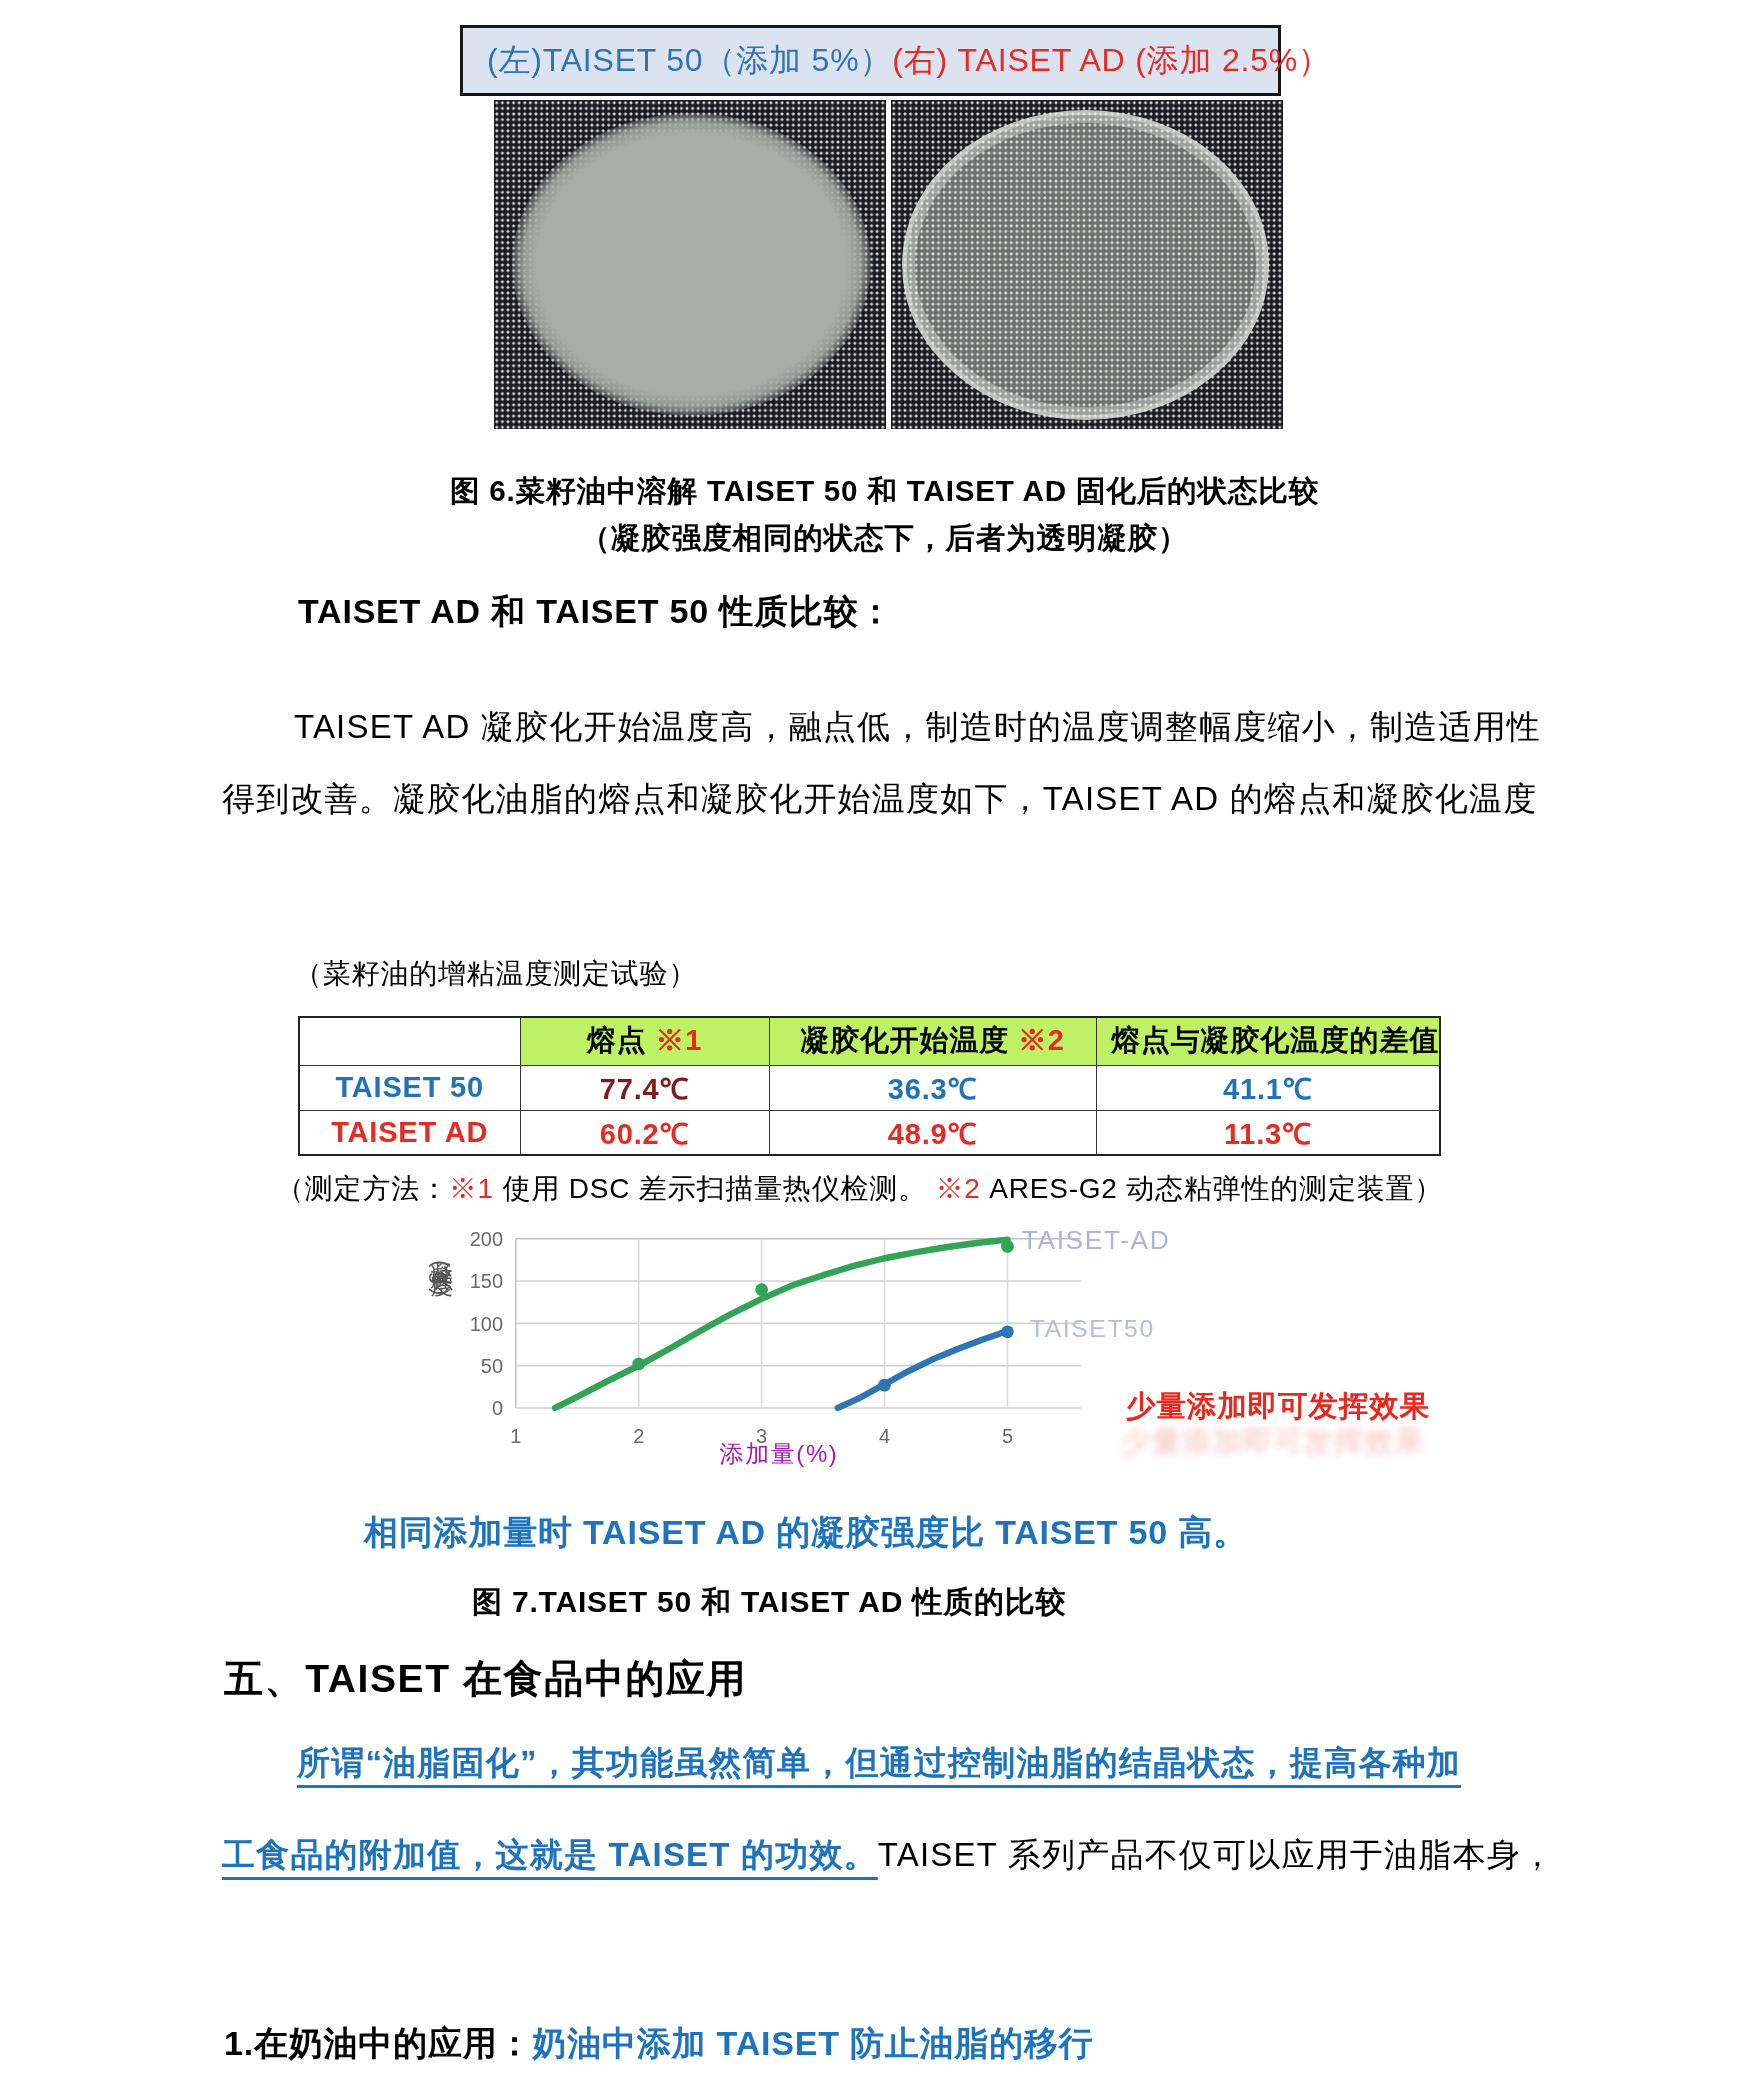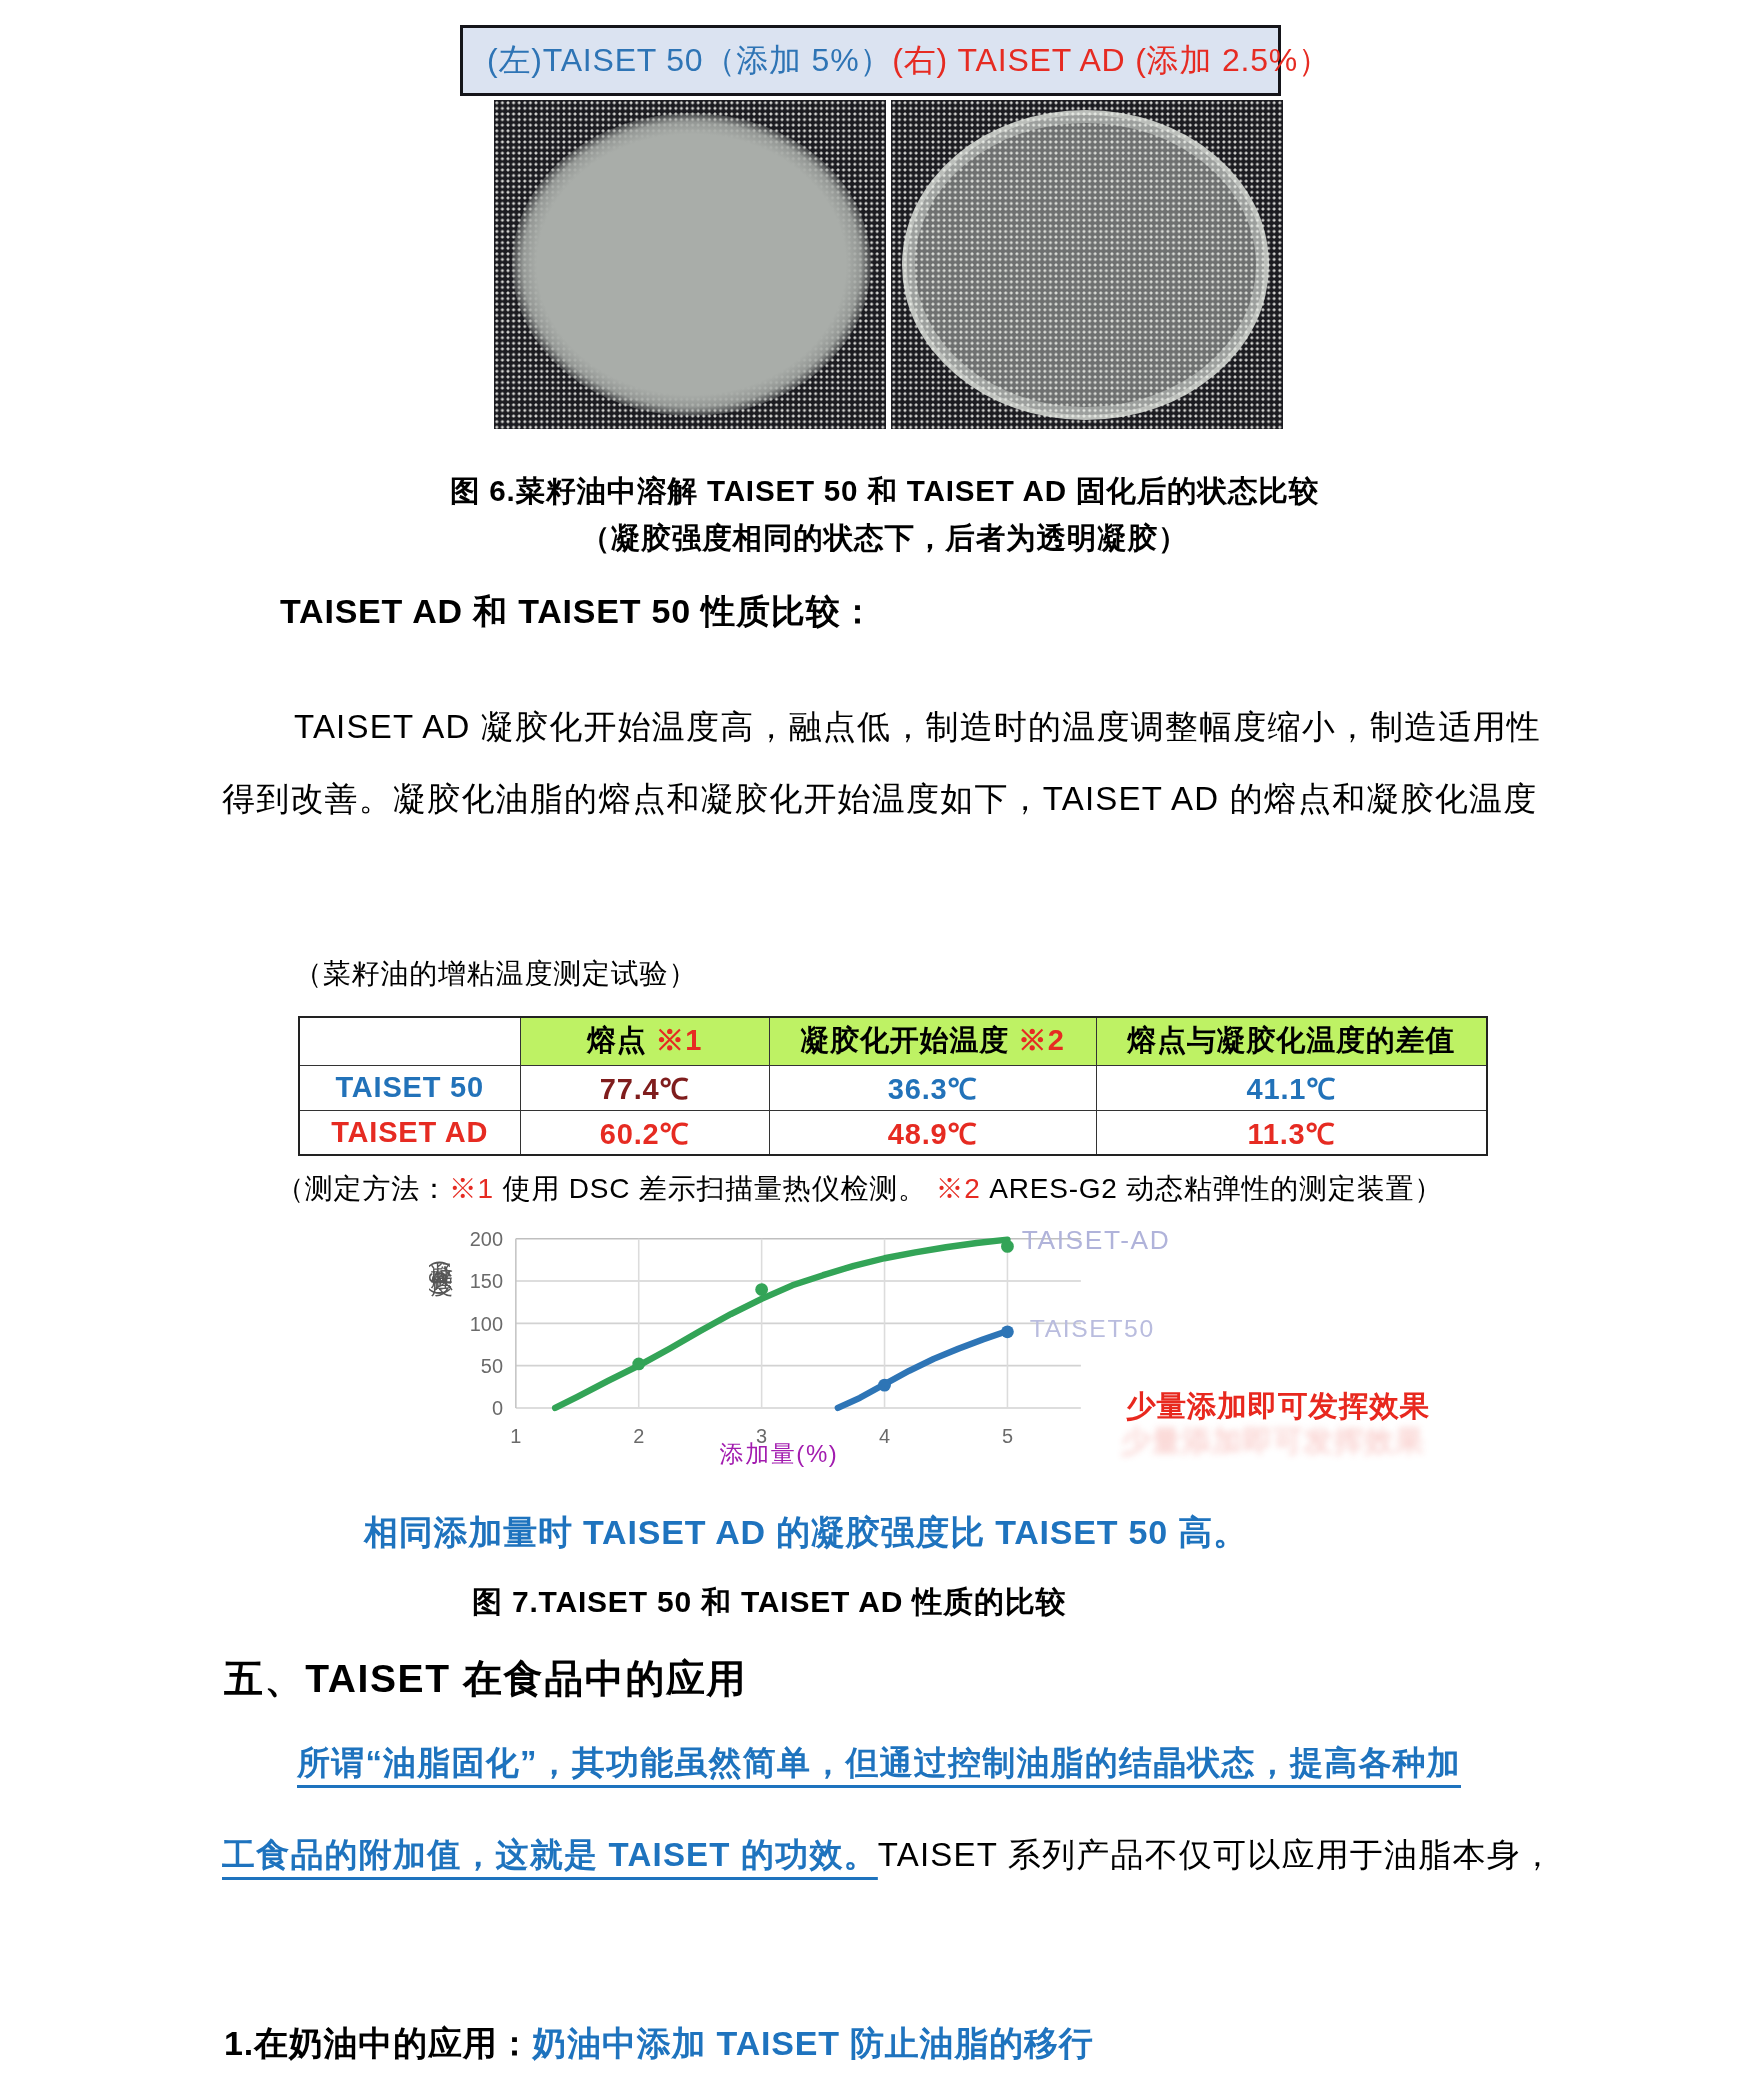--- a/index.html
+++ b/index.html
@@ -116,32 +116,32 @@
       <div class="dish dish-left"></div>
     </div>
     <div class="photo">
       <div class="dish dish-right"></div>
     </div>
   </div>
 
   <div class="abs cap" style="top:471px;">图 6.菜籽油中溶解 TAISET 50 和 TAISET AD 固化后的状态比较</div>
   <div class="abs cap" style="top:518px;">（凝胶强度相同的状态下，后者为透明凝胶）</div>
 
-  <div class="abs h2" style="left:280px;top:589px;">TAISET AD 和 TAISET 50 性质比较：</div>
+  <div class="abs h2" style="left:298px;top:589px;">TAISET AD 和 TAISET 50 性质比较：</div>
   <div class="abs body-line" style="left:294px;top:705px;">TAISET AD 凝胶化开始温度高，融点低，制造时的温度调整幅度缩小，制造适用性</div>
   <div class="abs body-line" style="left:222px;top:777px;">得到改善。凝胶化油脂的熔点和凝胶化开始温度如下，TAISET AD 的熔点和凝胶化温度</div>
   <div class="abs small-note" style="left:294px;top:955px;">（菜籽油的增粘温度测定试验）</div>
 
   <table class="props abs" style="left:298px;top:1016px;">
     <thead>
         <tr>
           <th class="blank" style="width: 221px;"><span></span></th>
           <th style="width: 249px;"><span>熔点 </span><span class="mark">※1</span></th>
           <th style="width: 327px;"><span>凝胶化开始温度 </span><span class="mark">※2</span></th>
-          <th style="width: 391px;"><span>熔点与凝胶化温度的差值</span></th>
+          <th style="width: 344px; text-align: right;"><span>熔点与凝胶化温度的差值</span></th>
         </tr>
       </thead>
     <tbody>
         <tr>
           <td style="color: rgb(34, 114, 185);">TAISET 50</td>
           <td style="color: #7f1d1d;">77.4℃</td>
           <td style="color: rgb(34, 114, 185);">36.3℃</td>
           <td style="color: rgb(34, 114, 185);">41.1℃</td>
         </tr>
         <tr>

